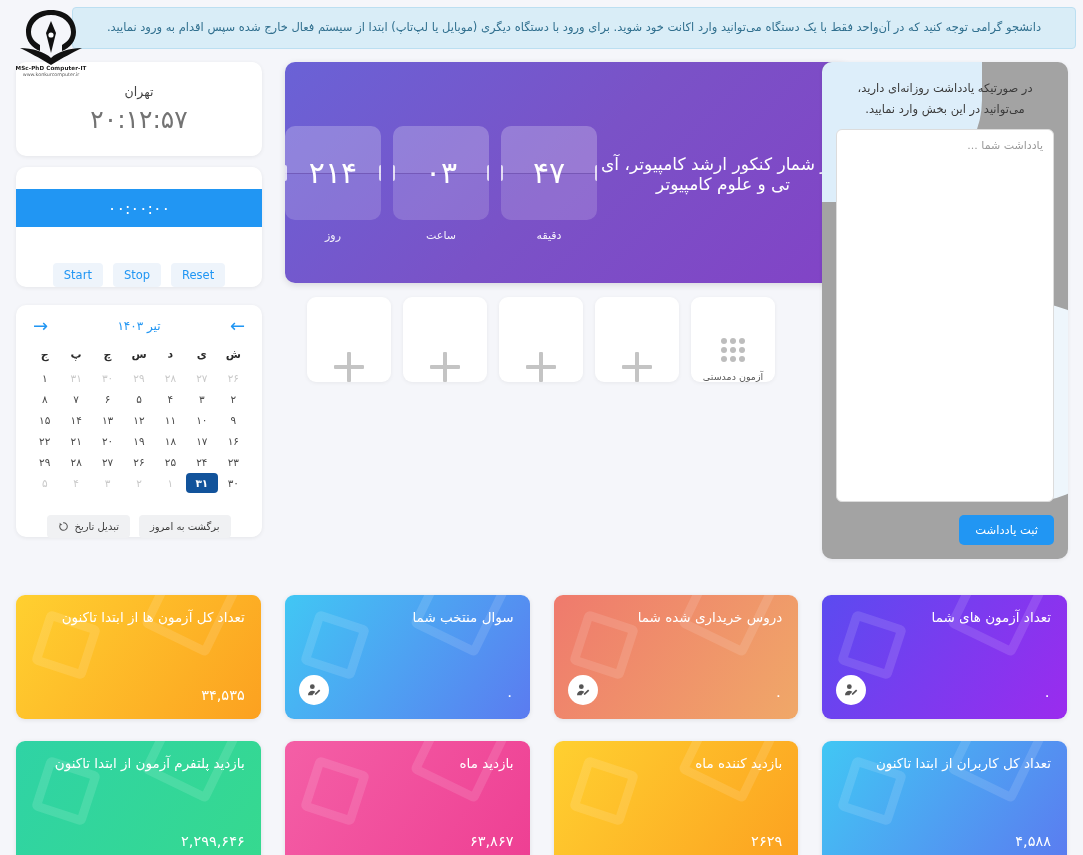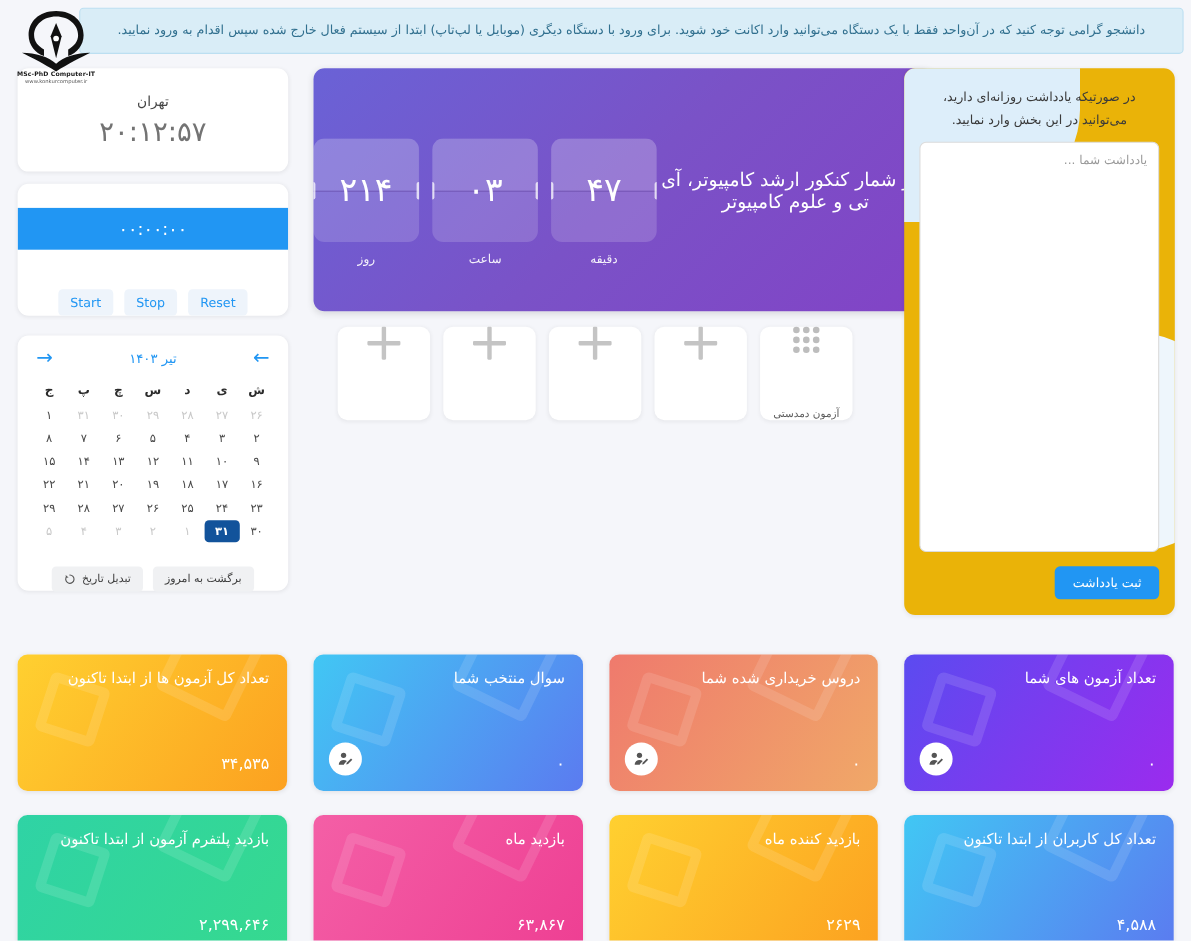--- a/index.html
+++ b/index.html
@@ -208,21 +208,21 @@
   .tile-row {
     position: absolute;
     left: 307px; top: 297px;
     display: flex; gap: 12px;
   }
   .tile {
     width: 84px; height: 85px;
     background: #ffffff; border-radius: 9px;
     box-shadow: 0 1px 4px rgba(0,0,0,0.06);
     display: flex; flex-direction: column;
-    align-items: center; justify-content: space-between;
+    align-items: center; justify-content: flex-end;
     cursor: pointer;
   }
   .plus-icon {
     width: 30px; height: 30px; position: relative;
   }
   .plus-icon::before, .plus-icon::after {
     content: ""; position: absolute; background: #c4c4c4; border-radius: 1px;
   }
   .plus-icon::before { left: 50%; top: 0; width: 4px; height: 100%; margin-left: -2px; }
   .plus-icon::after { top: 50%; left: 0; height: 4px; width: 100%; margin-top: -2px; }
@@ -231,21 +231,21 @@
     gap: 3px; margin-bottom: 9px;
   }
   .dotgrid i { width: 6px; height: 6px; background: #bdbdbd; border-radius: 50%; display:block; }
   .tile-label { font-size: 9.5px; color: #5a5a5a; }
 
   
   .notes-card {
     position: absolute;
     left: 822px; top: 62px;
     width: 246px; height: 497px;
-    background: #eab308;
+    background: #a3a3a3;
     border-radius: 10px;
     box-shadow: 0 1px 4px rgba(0,0,0,0.07);
     padding: 16px 14px 14px;
     display: flex; flex-direction: column;
     overflow: hidden;
     position: absolute;
   }
   .notes-card::before {
     content: ""; position: absolute;
     left: -40px; top: -30px; width: 200px; height: 170px;

